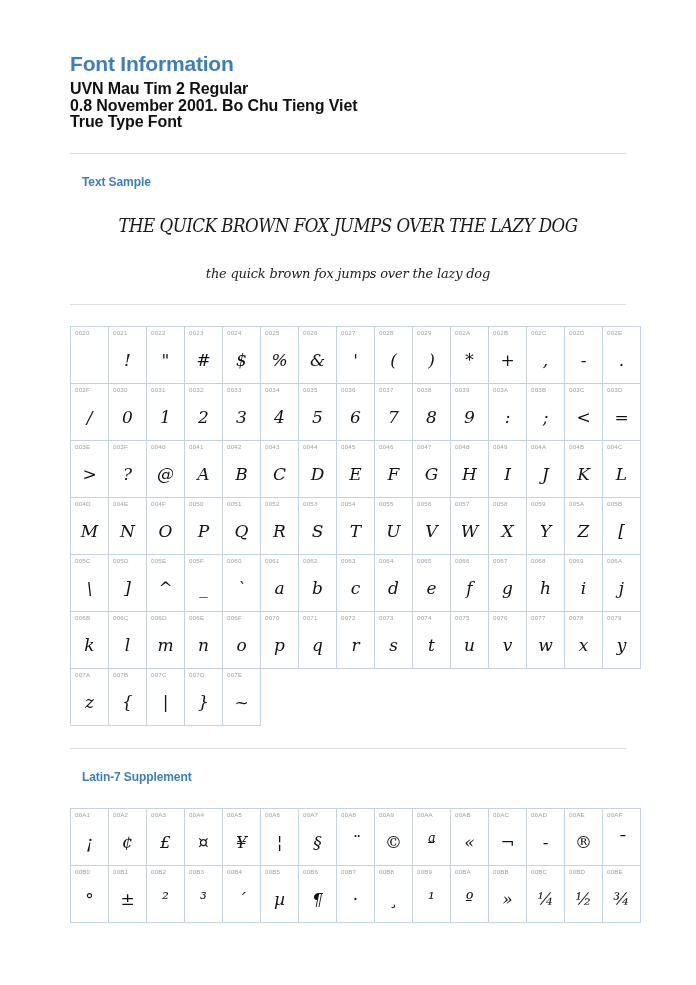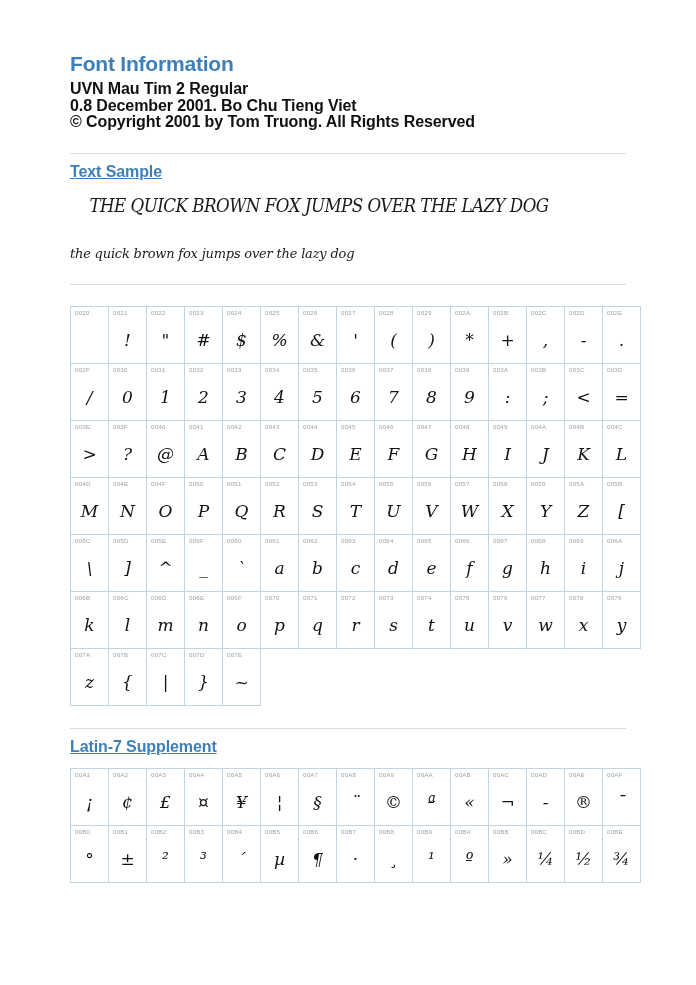--- a/index.html
+++ b/index.html
@@ -43,30 +43,29 @@
   }
 
   
   .section-rule {
     height: 1px;
     background: #d7dde1;
     margin: 0;
     border: 0;
   }
   .section-heading {
-    font-size: 16px;
+    font-size: 12px;
     font-weight: bold;
     color: #3e7fb8;
     letter-spacing: -0.1px;
-    margin: 0;
-    text-decoration: underline;
+    margin: 12px;
   }
 
   
-  .sample-wrap { text-align: left; }
+  .sample-wrap { text-align: center; }
   .sample-upper {
     font-family: "DejaVu Serif", serif;
     font-style: italic;
     font-size: 18px;
     color: #1a1a1a;
     letter-spacing: -0.6px;
     white-space: nowrap;
     transform: scaleX(0.93);
   }
   .sample-lower {
@@ -121,22 +120,22 @@
   }
 </style>
 </head>
 <body>
 
 <div class="page">
 
   <div class="header">
     <h1 class="doc-title">Font Information</h1>
     <div class="meta-line">UVN Mau Tim 2 Regular</div>
-    <div class="meta-line">0.8 December 2001. Bo Chu Tieng Viet</div>
-    <div class="meta-line">© Copyright 2001 by Tom Truong. All Rights Reserved</div>
+    <div class="meta-line">0.8 November 2001. Bo Chu Tieng Viet</div>
+    <div class="meta-line">True Type Font</div>
   </div>
 
   <div style="height:22px"></div>
   <hr class="section-rule">
   <div style="height:9px"></div>
   <div class="section-heading">Text Sample</div>
 
   <div class="sample-wrap">
     <div style="height:14px"></div>
     <div class="sample-upper">THE QUICK BROWN FOX JUMPS OVER THE LAZY DOG</div>

